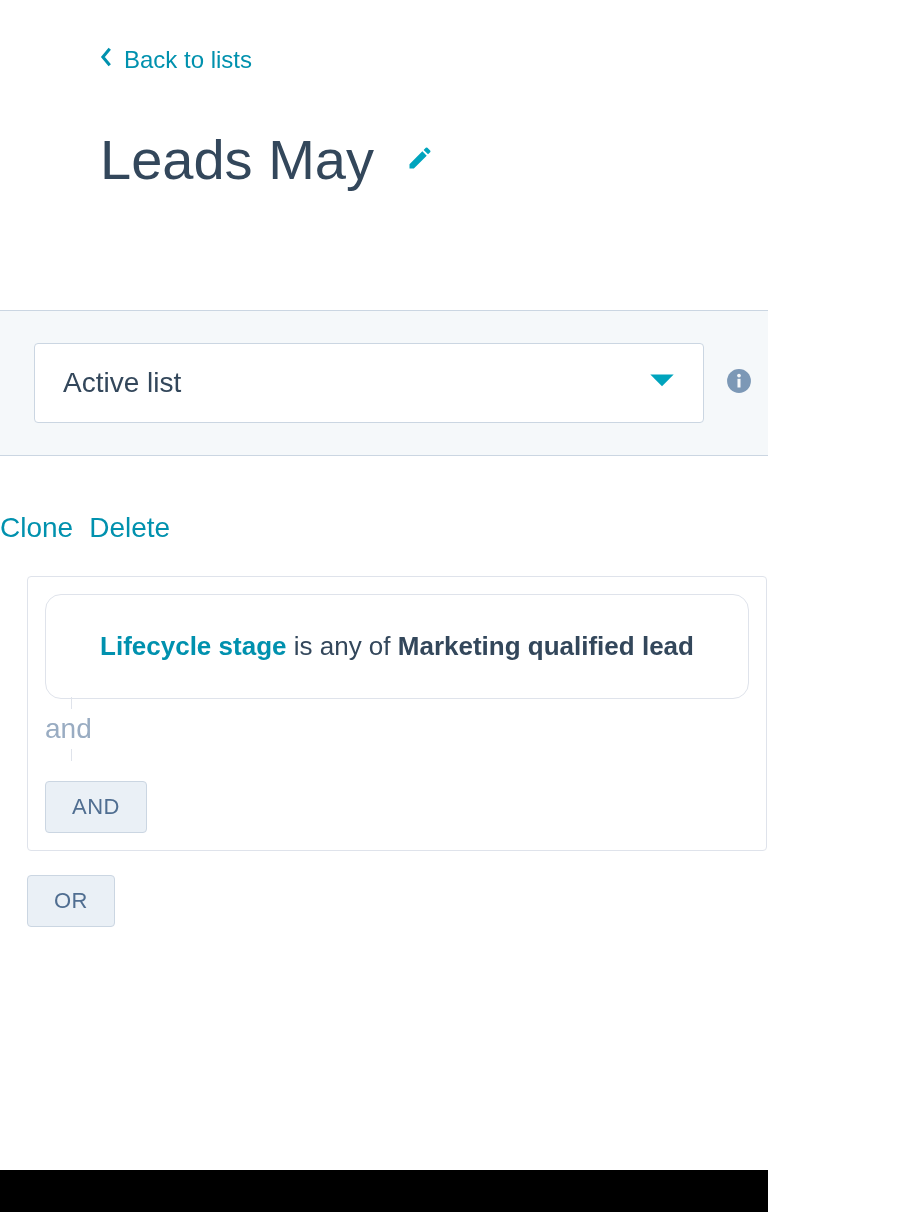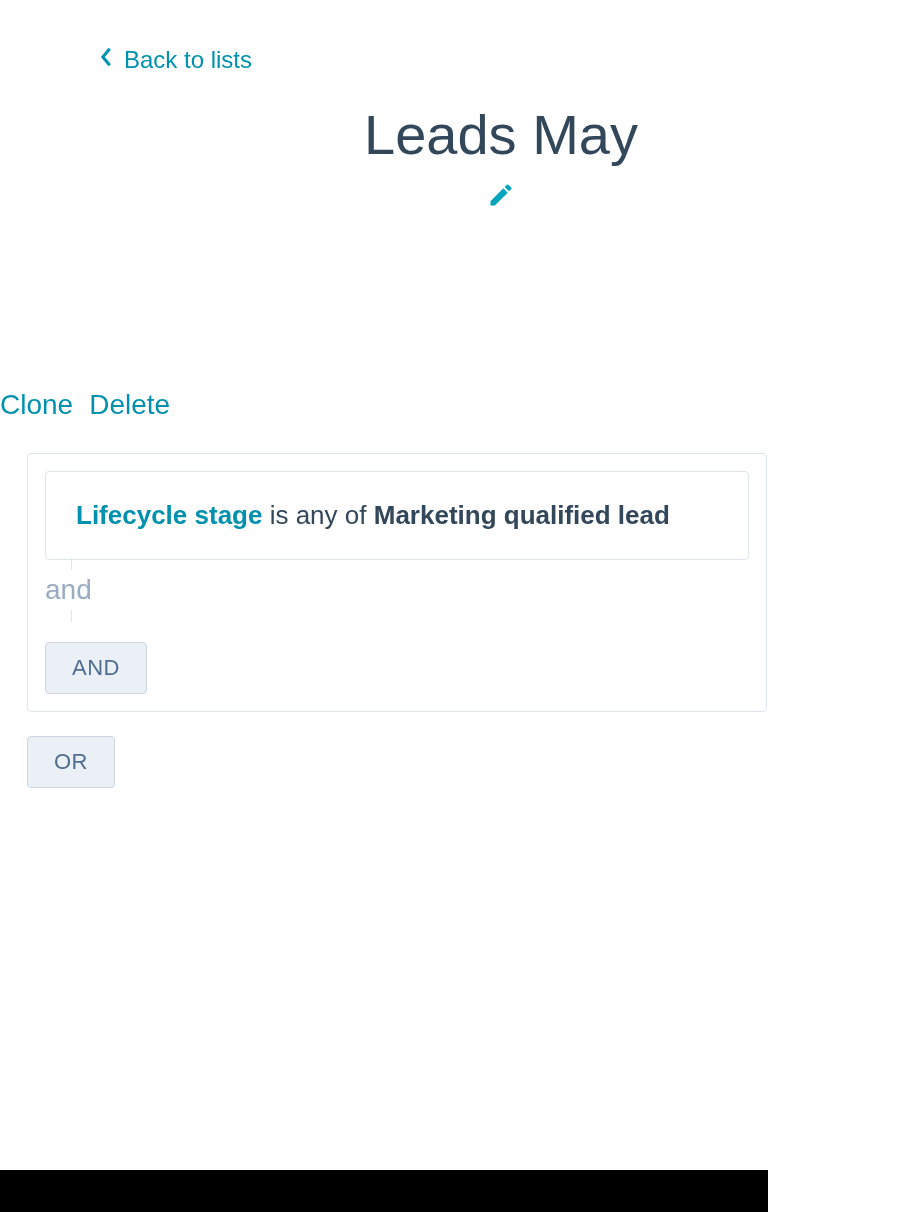--- a/index.html
+++ b/index.html
@@ -1,41 +1,41 @@
 <!DOCTYPE html>
 <html><head>
 <meta charset="utf-8">
 <style>
   * { box-sizing: border-box; margin: 0; padding: 0; }
   html, body { width: 902px; height: 1212px; font-family: -apple-system, BlinkMacSystemFont, "Segoe UI", Helvetica, Arial, sans-serif; color: #33475b; background:#fff; }
   .page { width: 902px; }
   .header-region { padding: 46px 0 0 100px; }
   .back-link { display:inline-flex; align-items:center; gap:10px; color:#0091ae; font-size:24px; font-weight:500; cursor:pointer; }
   .back-link svg { width:14px; height:22px; }
-  .title-row { display:flex; align-items:center; gap:16px; margin-top:32px;flex-direction:column; }
+  .title-row { display:flex; align-items:center; gap:32px; margin-top:57px; }
   .page-title { font-size:56px; font-weight:400; color:#33475b; letter-spacing:0; line-height:1.05; }
   .edit-icon { color:#00a4bd; cursor:pointer; }
   .edit-icon svg { width:28px; height:28px; }
   .estimation { font-size:26px; color:#33475b; margin-top:10px; padding-left:4px; font-weight:400;}
   .top-gap { height:120px; }
   
   .filter-bar-wrap { border-top:1px solid #cbd6e2; }
   .filter-bar { display:flex; align-items:center; gap:22px; padding:32px 34px 32px 34px; background:#f5f8fa; border-bottom:1px solid #cbd6e2; width:795px; border-right:1px solid #cbd6e2;}
   .select { flex:0 0 670px; height:80px; border:1px solid #cbd6e2; border-radius:4px; background:#fff; display:flex; align-items:center; justify-content:space-between; padding:0 28px; cursor:pointer; }
   .select-label { font-size:28px; color:#33475b; }
   .caret-down { color:#00a4bd; }
   .caret-down svg { width:26px; height:16px; }
   .info-icon { color:#7c98b6; }
   .info-icon svg { width:26px; height:26px; }
   
   .criteria-wrap { width:795px; border-right:1px solid #cbd6e2; padding:0 0 64px 0; }
   .actions-row { display:flex; gap:16px; padding:56px 34px 18px 0; }
   .link-btn { color:#0091ae; font-size:28px; font-weight:500; cursor:pointer; }
   .group-box { margin:14px 27px 0 27px; border:1px solid #dfe3eb; border-radius:4px; padding:17px; }
-  .cond-box { border:1px solid #dfe3eb; border-radius:4px; padding:28px 30px; cursor:pointer; }
+  .cond-box { border:1px solid #dfe3eb; border-radius:16px; padding:36px 30px; cursor:pointer;text-align:center; }
   .cond-prop { color:#0091ae; font-size:26px; font-weight:600; }
   .cond-op { color:#33475b; font-size:26px; font-weight:400; }
   .cond-val { color:#33475b; font-size:26px; font-weight:700; }
   .and-sep { color:#99acc2; font-size:28px; font-weight:400; padding:14px 0 14px 0; position:relative; }
   .and-sep::before, .and-sep::after { content:""; position:absolute; left:26px; width:1px; height:12px; background:#dfe3eb; }
   .and-sep::before { top:-2px; }
   .and-sep::after { bottom:-2px; }
   .pill-btn { display:inline-flex; align-items:center; justify-content:center; border:1px solid #cbd6e2; background:#eaf0f6; color:#506e91; font-size:22px; font-weight:400; border-radius:4px; cursor:pointer; padding:12px 26px; letter-spacing:0.5px;}
   .pill-row-inner { margin-top:22px; }
   .pill-row-outer { margin:24px 0 0 27px; }
@@ -65,20 +65,41 @@
         <svg viewBox="0 0 24 24" fill="currentColor">
                 <path d="M3 17.25V21h3.75l11-11-3.75-3.75-11 11zM20.7 7.04a1 1 0 0 0 0-1.41l-2.34-2.34a1 1 0 0 0-1.41 0l-1.83 1.83 3.75 3.75 1.83-1.83z"></path>
               </svg>
       </span>
     </span>
   </div>
 </div>
 
 <div class="top-gap"></div>
 
+<div class="filter-bar-wrap">
+  <div class="filter-bar">
+    <div class="select">
+      <span class="select-label">Active list</span>
+      <span class="caret-down">
+        <svg viewBox="0 0 20 12" fill="currentColor">
+                <path d="M1 1 L10 10 L19 1 Z"></path>
+              </svg>
+      </span>
+    </div>
+    <span class="info-icon">
+      <span>
+        <svg viewBox="0 0 24 24" fill="currentColor">
+                <circle cx="12" cy="12" r="11"></circle>
+                <rect x="10.6" y="10" width="2.8" height="8" fill="#f5f8fa"></rect>
+                <circle cx="12" cy="7" r="1.7" fill="#f5f8fa"></circle>
+              </svg>
+      </span>
+    </span>
+  </div>
+</div>
 
 <div class="criteria-wrap">
   <div class="actions-row">
     <span class="link-btn">Clone</span>
     <span class="link-btn">Delete</span>
   </div>
 
   <div class="group-box">
     <div class="cond-box">
       <span class="cond-prop">Lifecycle stage</span><span class="cond-op"> is any of </span><span class="cond-val">Marketing qualified lead</span>

